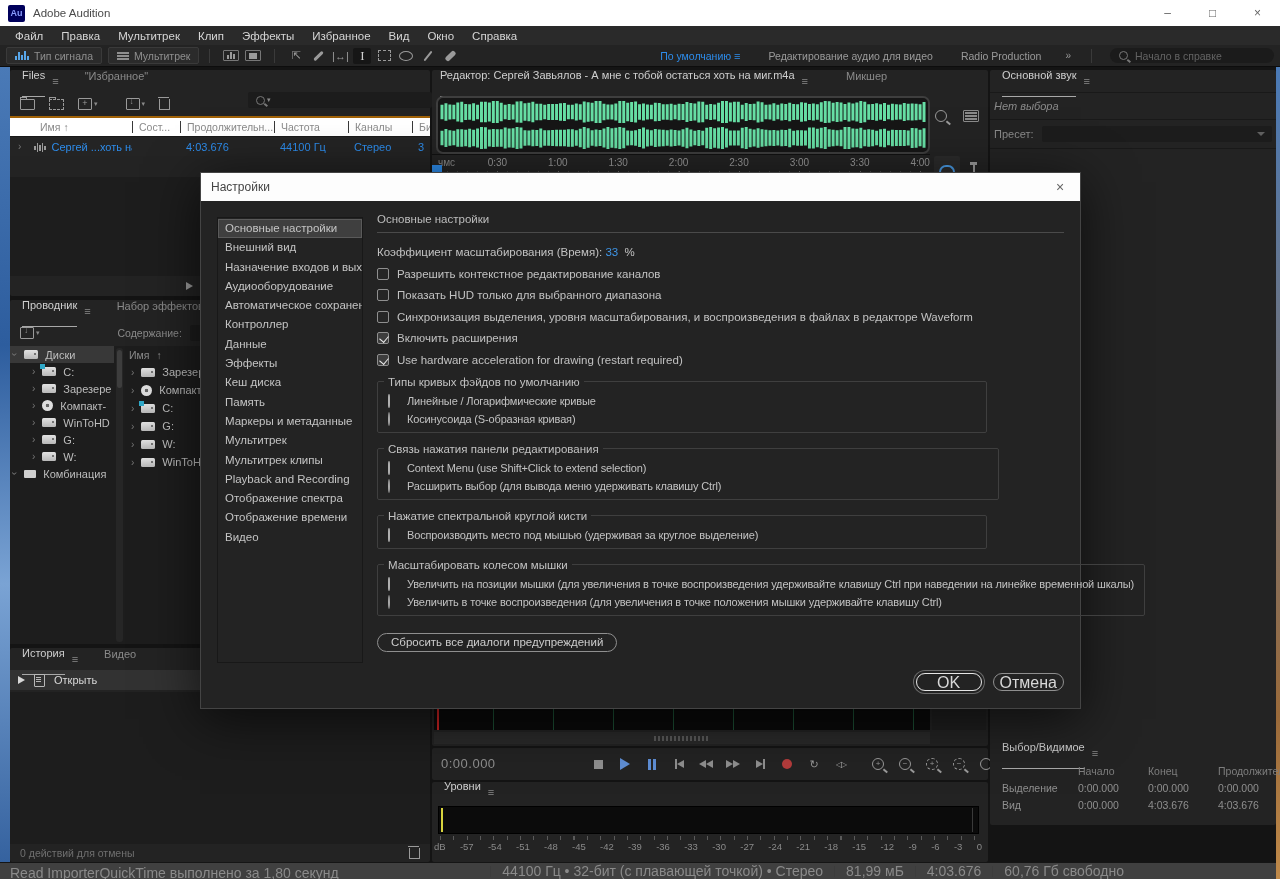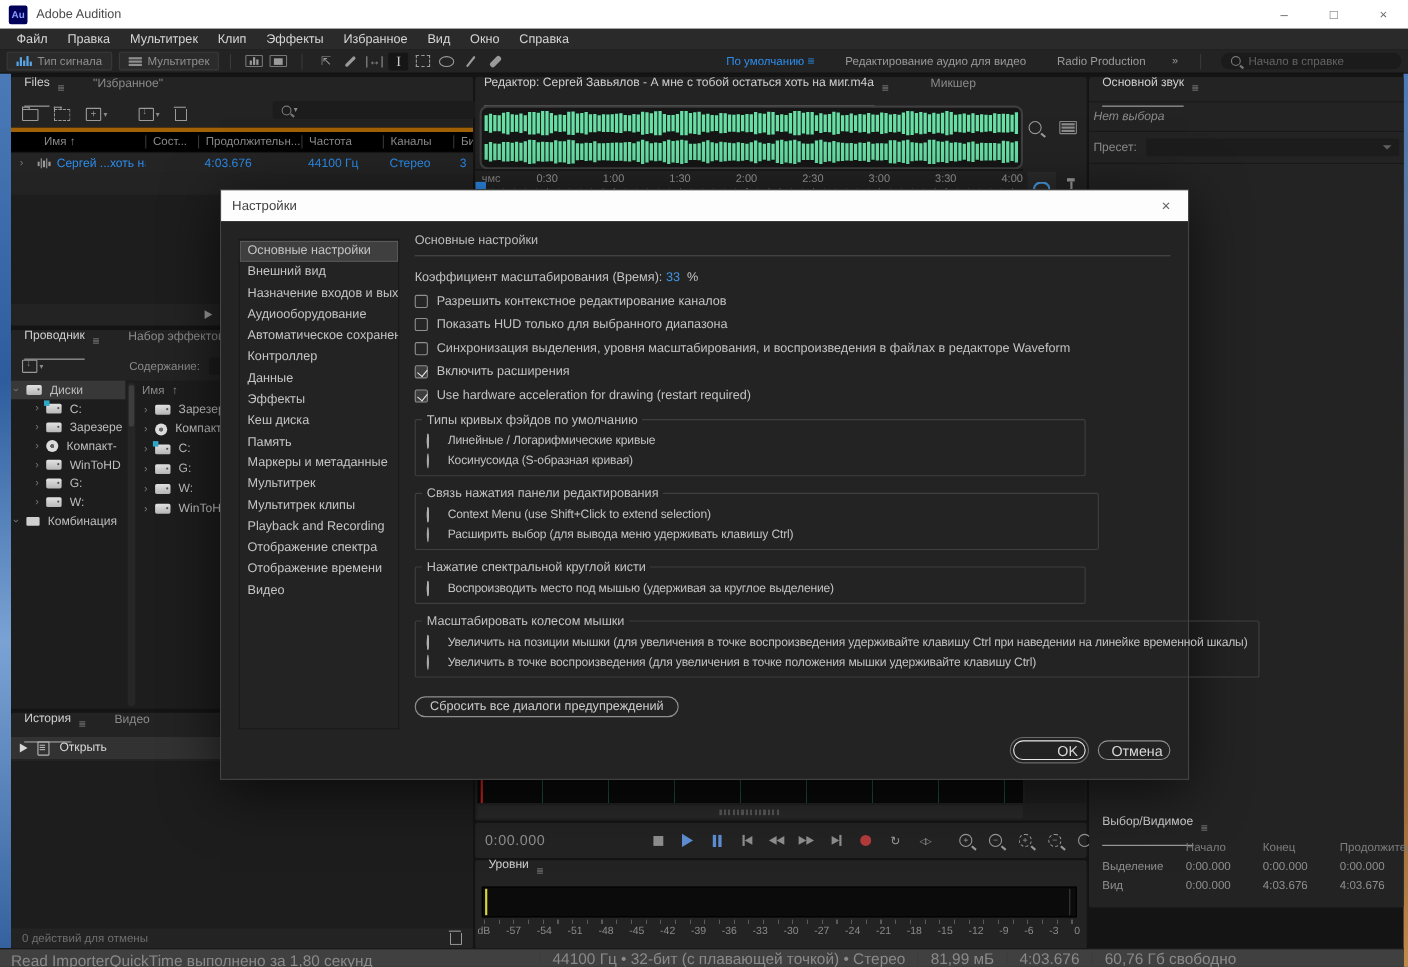--- a/index.html
+++ b/index.html
@@ -57,21 +57,21 @@
   .folder{width:13px;height:9px;border:1px solid #9a9a9a;border-radius:1px;position:relative}
   .folder::before{content:'';position:absolute;top:-3px;left:-1px;width:5px;height:2px;border:1px solid #9a9a9a;border-bottom:none}
   .plusbox{width:12px;height:10px;border:1px solid #9a9a9a;border-radius:1px;color:#9a9a9a;font-size:9px;line-height:9px;text-align:center}
   .ddl{color:#8a8a8a;font-size:7px;margin-left:2px}
   .exporti{width:12px;height:10px;border:1px solid #9a9a9a;border-radius:1px;position:relative}
   .exporti::after{content:'↓';position:absolute;left:3px;top:-2px;font-size:8px;color:#9a9a9a}
   .trash{width:9px;height:10px;border:1px solid #9a9a9a;border-top:none;border-radius:0 0 1px 1px;position:relative}
   .trash::before{content:'';position:absolute;top:-2px;left:-2px;width:11px;height:1px;background:#9a9a9a}
   .fsearch{position:absolute;left:238px;top:0;width:176px;height:16px;background:#1c1c1c;border-radius:2px;display:flex;align-items:center;padding-left:8px}
   .fcols{height:18px;display:grid;grid-template-columns:24px 1fr 48px 94px 74px 64px 18px;align-items:center;
-         background:#000000;border-top:4px solid #a16207;border-bottom:1px solid #191919;font-size:10.5px;color:#8a8a8a}
+         background:#ffffff;border-top:2px solid #a16207;border-bottom:1px solid #191919;font-size:10.5px;color:#8a8a8a}
   .fcols div{border-left:1px solid #383838;padding-left:6px;height:12px;line-height:12px;overflow:hidden;white-space:nowrap}
   .fcols div:first-child,.fcols div:nth-child(2){border-left:none}
   .frow{height:19px;display:grid;grid-template-columns:24px 1fr 48px 94px 74px 64px 18px;align-items:center;font-size:11px;color:#2d8ceb;background:#242424}
   .frow .num{text-align:left;padding-left:6px;white-space:nowrap}
   .chev{color:#777;font-size:10px;display:inline-block;padding-left:8px}
   .chev.exp{transform:rotate(90deg);padding-left:0;padding-top:2px}
   .wicon{display:inline-flex;align-items:center;gap:1px;margin-right:6px;vertical-align:middle}
   .wicon i{display:block;width:1.5px;background:#9a9a9a}
   .ffoot{position:absolute;left:0;bottom:0;width:100%;height:20px;display:flex;align-items:center}
   .tri-r{width:0;height:0;border-left:7px solid #9a9a9a;border-top:4.5px solid transparent;border-bottom:4.5px solid transparent}
@@ -170,21 +170,21 @@
   .cb.on{background:#3d3d3d}
   .cb.on::after{content:'';position:absolute;left:2.5px;top:1px;width:5px;height:7px;border:solid #e8e8e8;border-width:0 1.8px 1.8px 0;transform:rotate(40deg)}
   fieldset{border:1px solid #3f3f3f;border-radius:2px;margin:10px 0 0 0;padding:1px 10px 7px 10px}
   fieldset legend{padding:0 4px;margin-left:-4px;font-size:11.5px;color:#c2c2c2}
   .oprow{margin-top:6px;display:flex;align-items:center;gap:8px;white-space:nowrap;font-size:11px;letter-spacing:-.15px}
   .radio{width:11px;height:11px;border-radius:50%;border:1px solid #a8a8a8;box-sizing:border-box;flex:none;background:transparent}
   .radio-wrap{width:11px;height:11px;flex:none}
   .oprow.on .radio{background:#b0b0b0;border-color:#b0b0b0}
   .resetbtn{display:inline-block;margin-top:17px;border:1px solid #8f8f8f;border-radius:10px;padding:2.5px 13px;font-size:11.5px;color:#cccccc}
   .dlg-foot{position:absolute;right:0;bottom:7px;display:flex;gap:11px}
-  .btn{min-width:66px;height:18px;line-height:18px;text-align:right;border-radius:10px;font-size:13px;color:#d8d8d8;padding:0 6px;box-sizing:border-box}
+  .btn{min-width:66px;height:18px;line-height:18px;text-align:center;border-radius:10px;font-size:16px;color:#d8d8d8;padding:0 6px;box-sizing:border-box}
   .btn.ok{border:1px solid #e6e6e6;box-shadow:0 0 0 2px #232323,0 0 0 3px #6a6a6a}
   .btn.cancel{border:1px solid #8f8f8f}
 </style>
 </head>
 <body>
 
 <div class="abs titlebar">
   <span class="au-badge">Au</span>
   <span class="title-text">Adobe Audition</span>
   <div class="win-controls">

